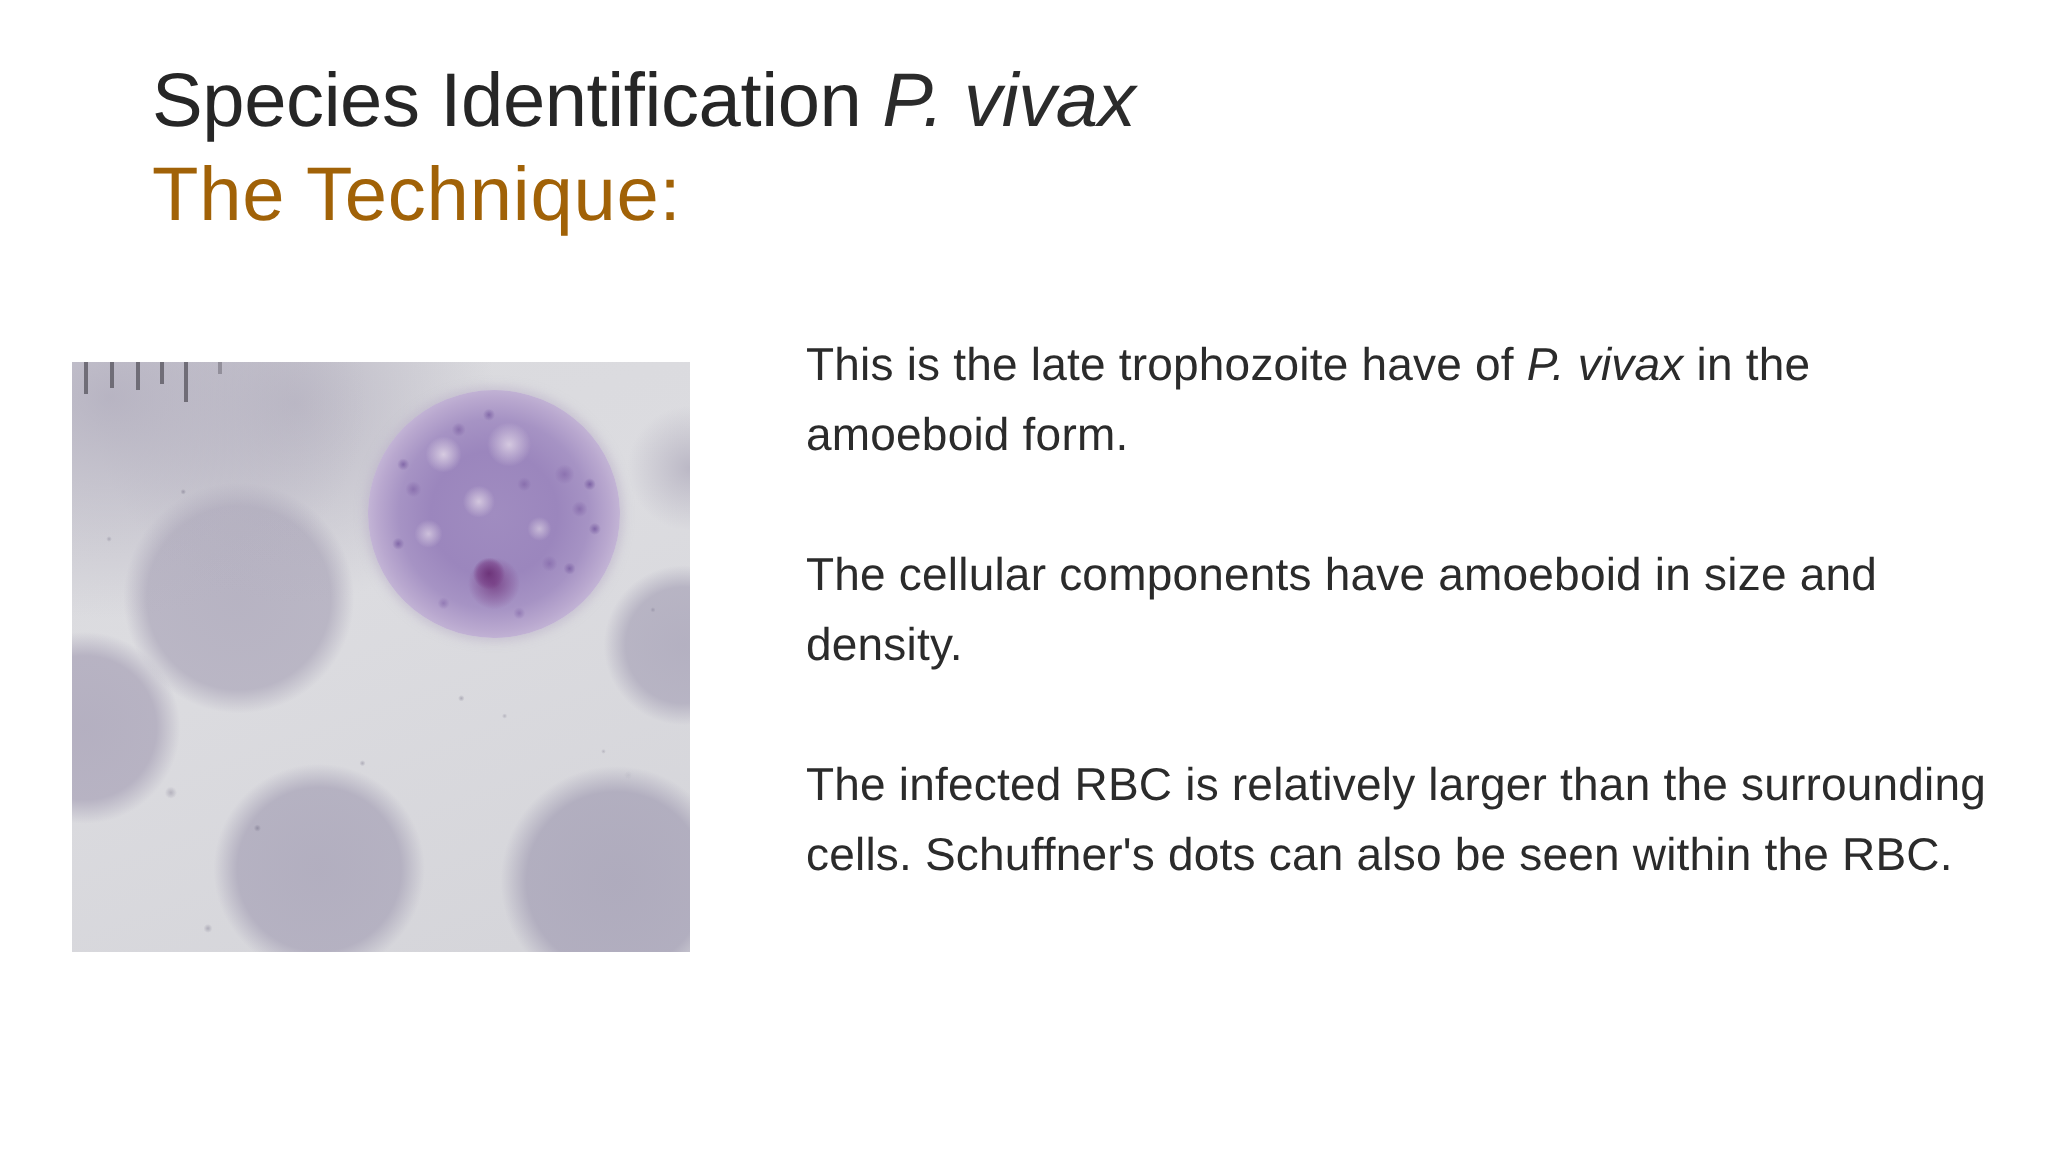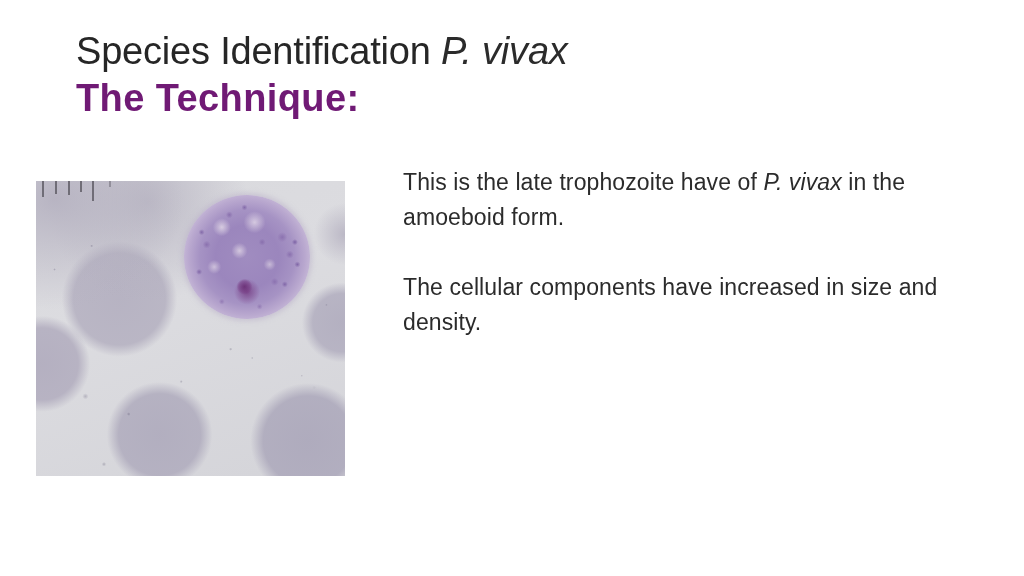--- a/index.html
+++ b/index.html
@@ -33,22 +33,22 @@
   }
   .title-line1 .sp-normal { font-style: normal; text-align: center; }
   .title-line1 .sp-italic {
     font-style: italic;
     font-weight: 300;
     color: #2b2b2b;
   }
   .title-line2 {
     font-size: 38px;
     line-height: 48px;
-    color: #701a75;
-    font-weight: 700;
+    color: #a16207;
+    font-weight: 400;
     letter-spacing: 0.4px;
     white-space: nowrap;
   }
 
   
   .micrograph {
     position: absolute;
     left: 36px;
     top: 181px;
     width: 309px;
@@ -180,15 +180,16 @@
 
     <div class="infected-rbc">
       <div class="rbc-edge-dots"></div>
     </div>
   </div>
 </div>
 
 <div class="body-block">
   <p class="para"><span>This is the late trophozoite have of </span><em>P. vivax</em><span> in the amoeboid form.</span></p>
 
-  <p class="para">The cellular components have increased in size and density.</p>
+  <p class="para">The cellular components have amoeboid in size and density.</p>
 
+  <p class="para">The infected RBC is relatively larger than the surrounding cells. Schuffner's dots can also be seen within the RBC.</p>
 </div>
 
 </body></html>

